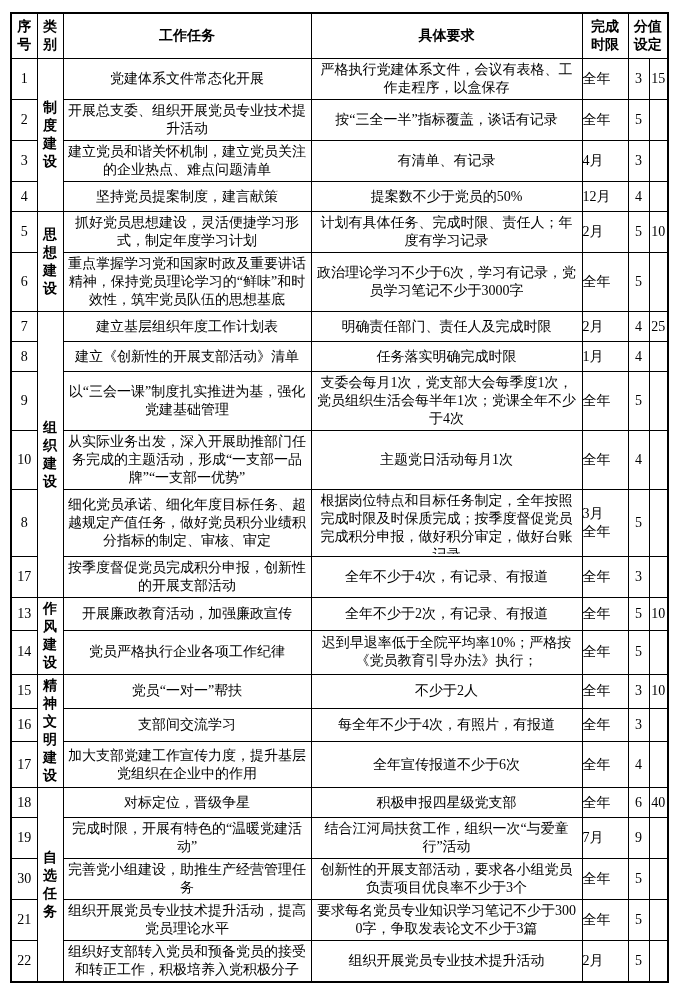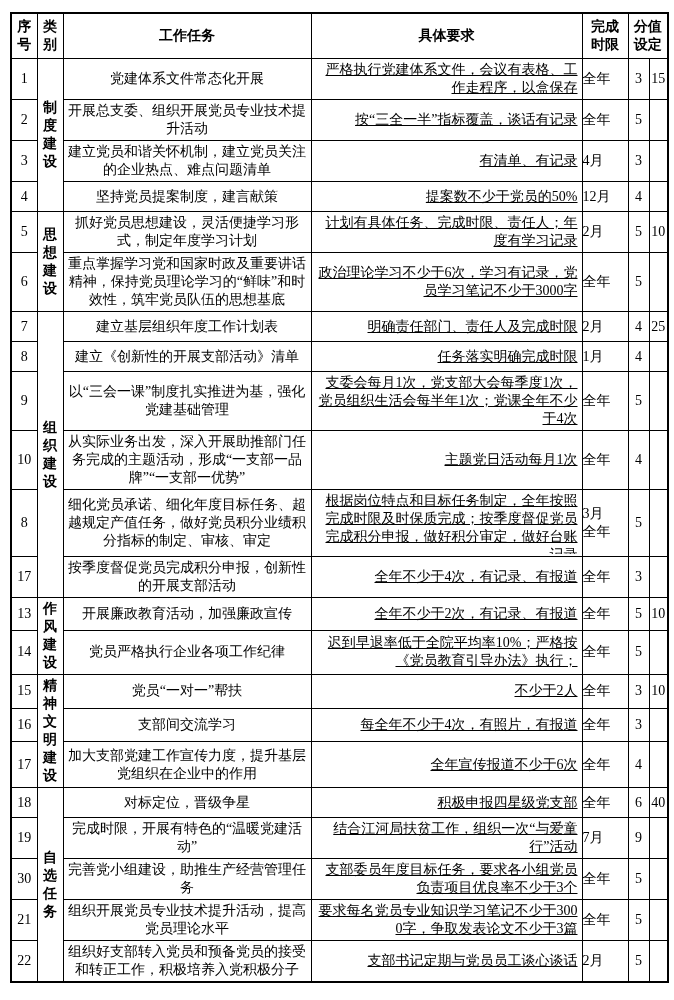--- a/index.html
+++ b/index.html
@@ -37,21 +37,21 @@
     font-weight: bold;
     text-align: center;
     white-space: pre-line;
     padding: 3px 1px;
     height: 38px;
   }
   tbody tr { height: 30px; }
   .c-num      { text-align: center; padding: 2px 1px; }
   .c-cat      { text-align: center; font-weight: bold; white-space: pre-line; padding: 2px 0; line-height: 18px; }
   .c-task     { text-align: center; }
-  .c-req      { text-align: right; text-decoration: underline; }
+  .c-req      { text-align: center; }
   .c-deadline { white-space: pre-line; padding: 2px 0; }
   .c-score    { text-align: center; padding: 2px 1px; }
   .c-gscore   { text-align: center; padding: 2px 1px; }
   .req-inner  { max-height: 200px; overflow: hidden; }
   tr[data-row="11"] .req-inner { max-height: 62px; overflow: hidden; }
 </style>
 </head>
 <body>
 
 <div class="sheet">
@@ -294,41 +294,41 @@
             <div class="req-inner">结合江河局扶贫工作，组织一次“与爱童行”活动</div>
           </td>
           <td class="c-deadline">7月</td>
           <td class="c-score">9</td>
           <td class="c-gscore"></td>
         </tr>
         <tr data-row="20">
           <td class="c-num">30</td>
           <td class="c-task">完善党小组建设，助推生产经营管理任务</td>
           <td class="c-req">
-            <div class="req-inner">支部委员年度目标任务，要求各小组党员负责项目优良率不少于3个</div>
+            <div class="req-inner">创新性的开展支部活动，要求各小组党员负责项目优良率不少于3个</div>
           </td>
           <td class="c-deadline">全年</td>
           <td class="c-score">5</td>
           <td class="c-gscore"></td>
         </tr>
         <tr data-row="21">
           <td class="c-num">21</td>
           <td class="c-task">组织开展党员专业技术提升活动，提高党员理论水平</td>
           <td class="c-req">
             <div class="req-inner">要求每名党员专业知识学习笔记不少于3000字，争取发表论文不少于3篇</div>
           </td>
           <td class="c-deadline">全年</td>
           <td class="c-score">5</td>
           <td class="c-gscore"></td>
         </tr>
         <tr data-row="22">
           <td class="c-num">22</td>
           <td class="c-task">组织好支部转入党员和预备党员的接受和转正工作，积极培养入党积极分子</td>
           <td class="c-req">
-            <div class="req-inner">支部书记定期与党员员工谈心谈话</div>
+            <div class="req-inner">组织开展党员专业技术提升活动</div>
           </td>
           <td class="c-deadline">2月</td>
           <td class="c-score">5</td>
           <td class="c-gscore"></td>
         </tr>
       </tbody>
   </table>
 </div>
 
 </body></html>

